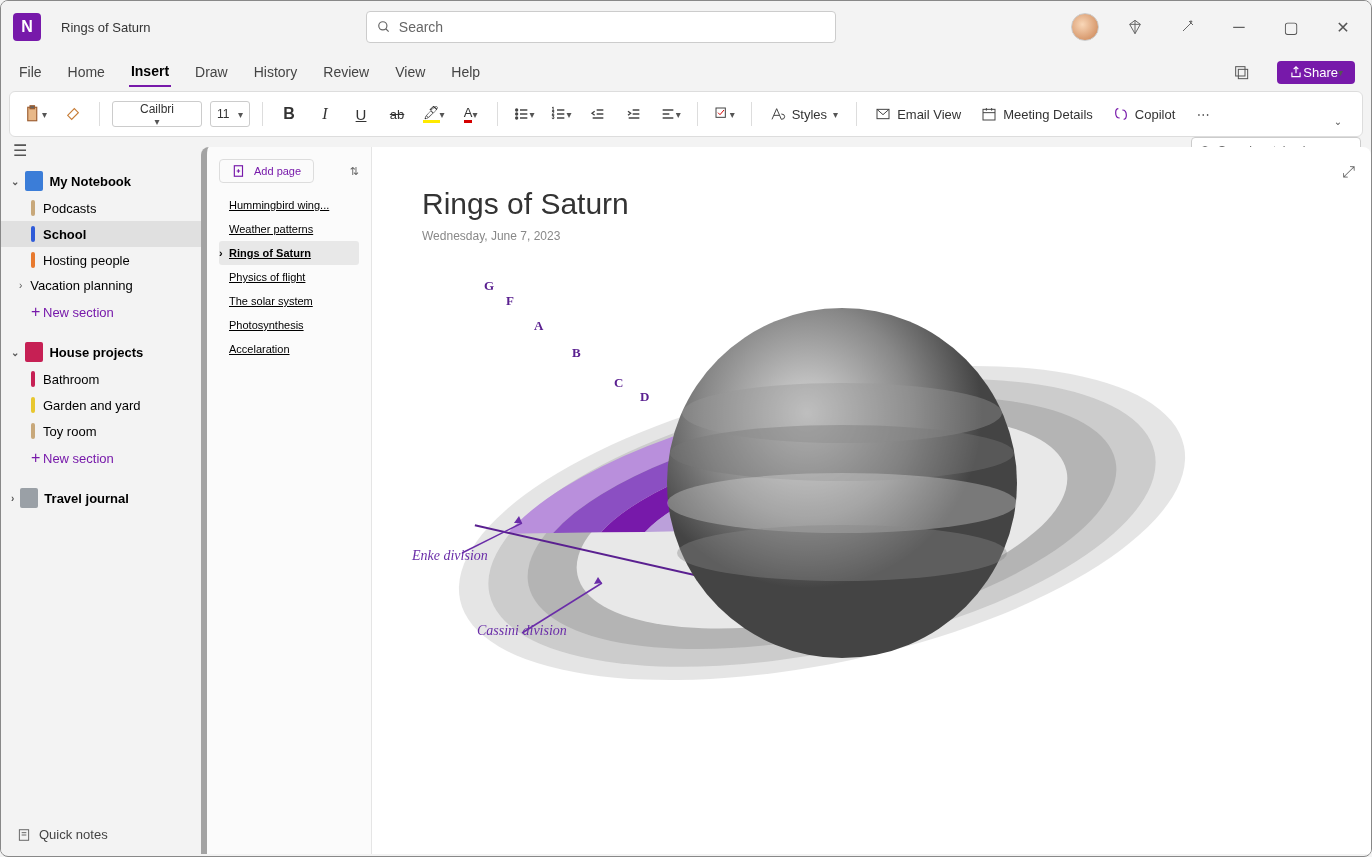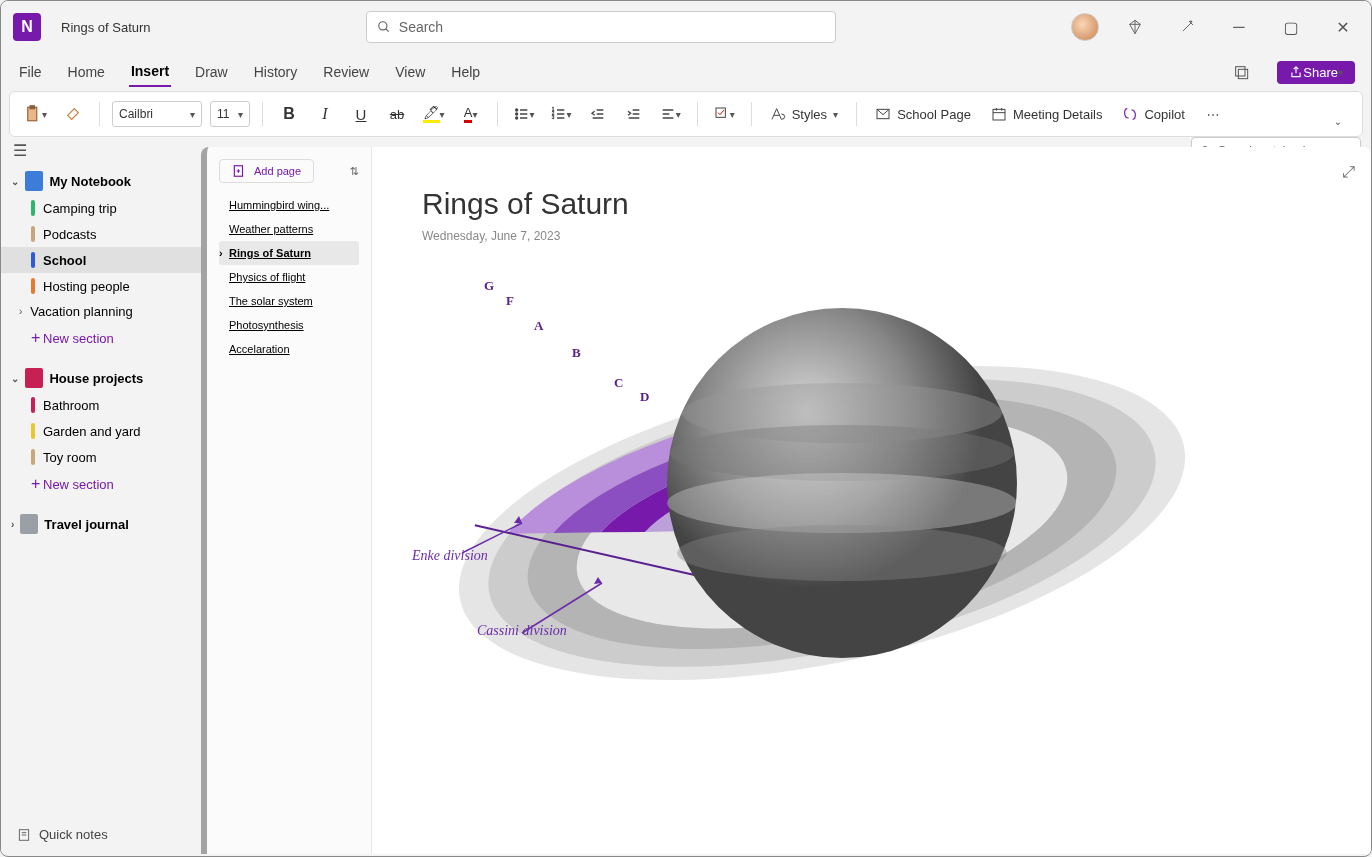--- a/index.html
+++ b/index.html
@@ -13,21 +13,21 @@
 .winctrl .wc { width: 32px; height: 32px; display: flex; align-items: center; justify-content: center; color: #555; }
 .avatar { width: 28px; height: 28px; border-radius: 50%; background: radial-gradient(circle at 40% 40%, #f9d7b8, #c97f4e); border: 1px solid #ccc; }
 .menubar { height: 38px; display: flex; align-items: center; gap: 22px; padding: 0 16px; background: #f3f3f3; font-size: 14px; color: #444; }
 .menubar .mi { padding: 6px 2px; cursor: pointer; }
 .menubar .mi.active { border-bottom: 2px solid #7719AA; color: #000; font-weight: 600; }
 .menubar .spacer { flex: 1; }
 .share-btn { background: #7719AA; color: #fff; border-radius: 4px; padding: 4px 12px; font-size: 13px; display: flex; align-items: center; }
 .ribbon { height: 46px; background: #fff; border: 1px solid #ddd; border-radius: 6px; margin: 0 8px; display: flex; align-items: center; padding: 0 10px; gap: 8px; font-size: 13px; color: #333; }
 .rbtn { height: 30px; min-width: 28px; display: flex; align-items: center; justify-content: center; border-radius: 3px; padding: 0 4px; position: relative; }
 .divider { width: 1px; height: 24px; background: #ddd; margin: 0 4px; }
-.font-name { width: 90px; height: 26px; border: 1px solid #ccc; border-radius: 3px; font-size: 12px; padding: 0 6px; display: flex; align-items: center; justify-content: space-between; }
+.font-name { width: 90px; height: 26px; border: 1px solid #ccc; border-radius: 3px; font-size: 12px; padding: 0 6px; display: flex; align-items: center; justify-content: space-between; flex-direction: column; }
 .font-size { width: 40px; height: 26px; border: 1px solid #ccc; border-radius: 3px; font-size: 12px; padding: 0 6px; display: flex; align-items: center; justify-content: space-between; }
 .ribbon-label { display: flex; align-items: center; gap: 6px; padding: 0 6px; }
 
 .body-area { display: flex; height: calc(100% - 138px); position: relative; }
 .hamburger { position: absolute; left: 12px; top: 4px; color: #555; }
 .notebook-panel { width: 200px; background: #f3f3f3; padding-top: 30px; overflow-y: auto; font-size: 13px; }
 .nb-header { display: flex; align-items: center; padding: 4px 10px; font-weight: 600; gap: 6px; }
 .nb-header .book { width: 18px; height: 20px; border-radius: 2px; }
 .nb-item { display: flex; align-items: center; padding: 5px 10px 5px 30px; gap: 8px; }
 .nb-item .tab { width: 4px; height: 16px; border-radius: 2px; }
@@ -218,21 +218,21 @@
       </svg>
     <span>Styles</span>
       <span class="chev">▾</span>
   </div>
   <div class="divider"></div>
   <div class="ribbon-label">
     <svg width="16" height="16" viewBox="0 0 24 24" fill="none" stroke="#444" stroke-width="1.5">
         <rect x="3" y="5" width="18" height="14"></rect>
         <path d="M3 5 L12 13 L21 5"></path>
       </svg>
-    <span>School Page</span>
+    <span>Email View</span>
   </div>
   <div class="ribbon-label">
     <svg width="16" height="16" viewBox="0 0 24 24" fill="none" stroke="#444" stroke-width="1.5">
         <rect x="3" y="5" width="18" height="16"></rect>
         <line x1="3" y1="10" x2="21" y2="10"></line>
         <line x1="8" y1="3" x2="8" y2="7"></line>
         <line x1="16" y1="3" x2="16" y2="7"></line>
       </svg>
     <span>Meeting Details</span>
   </div>
@@ -260,24 +260,20 @@
     <span style="margin-left:auto" class="chev">▾</span>
   </div>
 
   <div class="notebook-panel">
 
     <div class="nb-header">
       <span class="chev">⌄</span>
       <span class="book" style="background:#3b7dd8"></span>
       <span>My Notebook</span>
     </div>
-    <div class="nb-item">
-        <span class="tab" style="background:#2fb36a"></span>
-        <span>Camping trip</span>
-      </div>
     <div class="nb-item">
         <span class="tab" style="background:#c8a87a"></span>
         <span>Podcasts</span>
       </div>
     <div class="nb-item selected">
         <span class="tab" style="background:#2f5bd8"></span>
         <span>School</span>
       </div>
     <div class="nb-item">
         <span class="tab" style="background:#e87a2f"></span>

